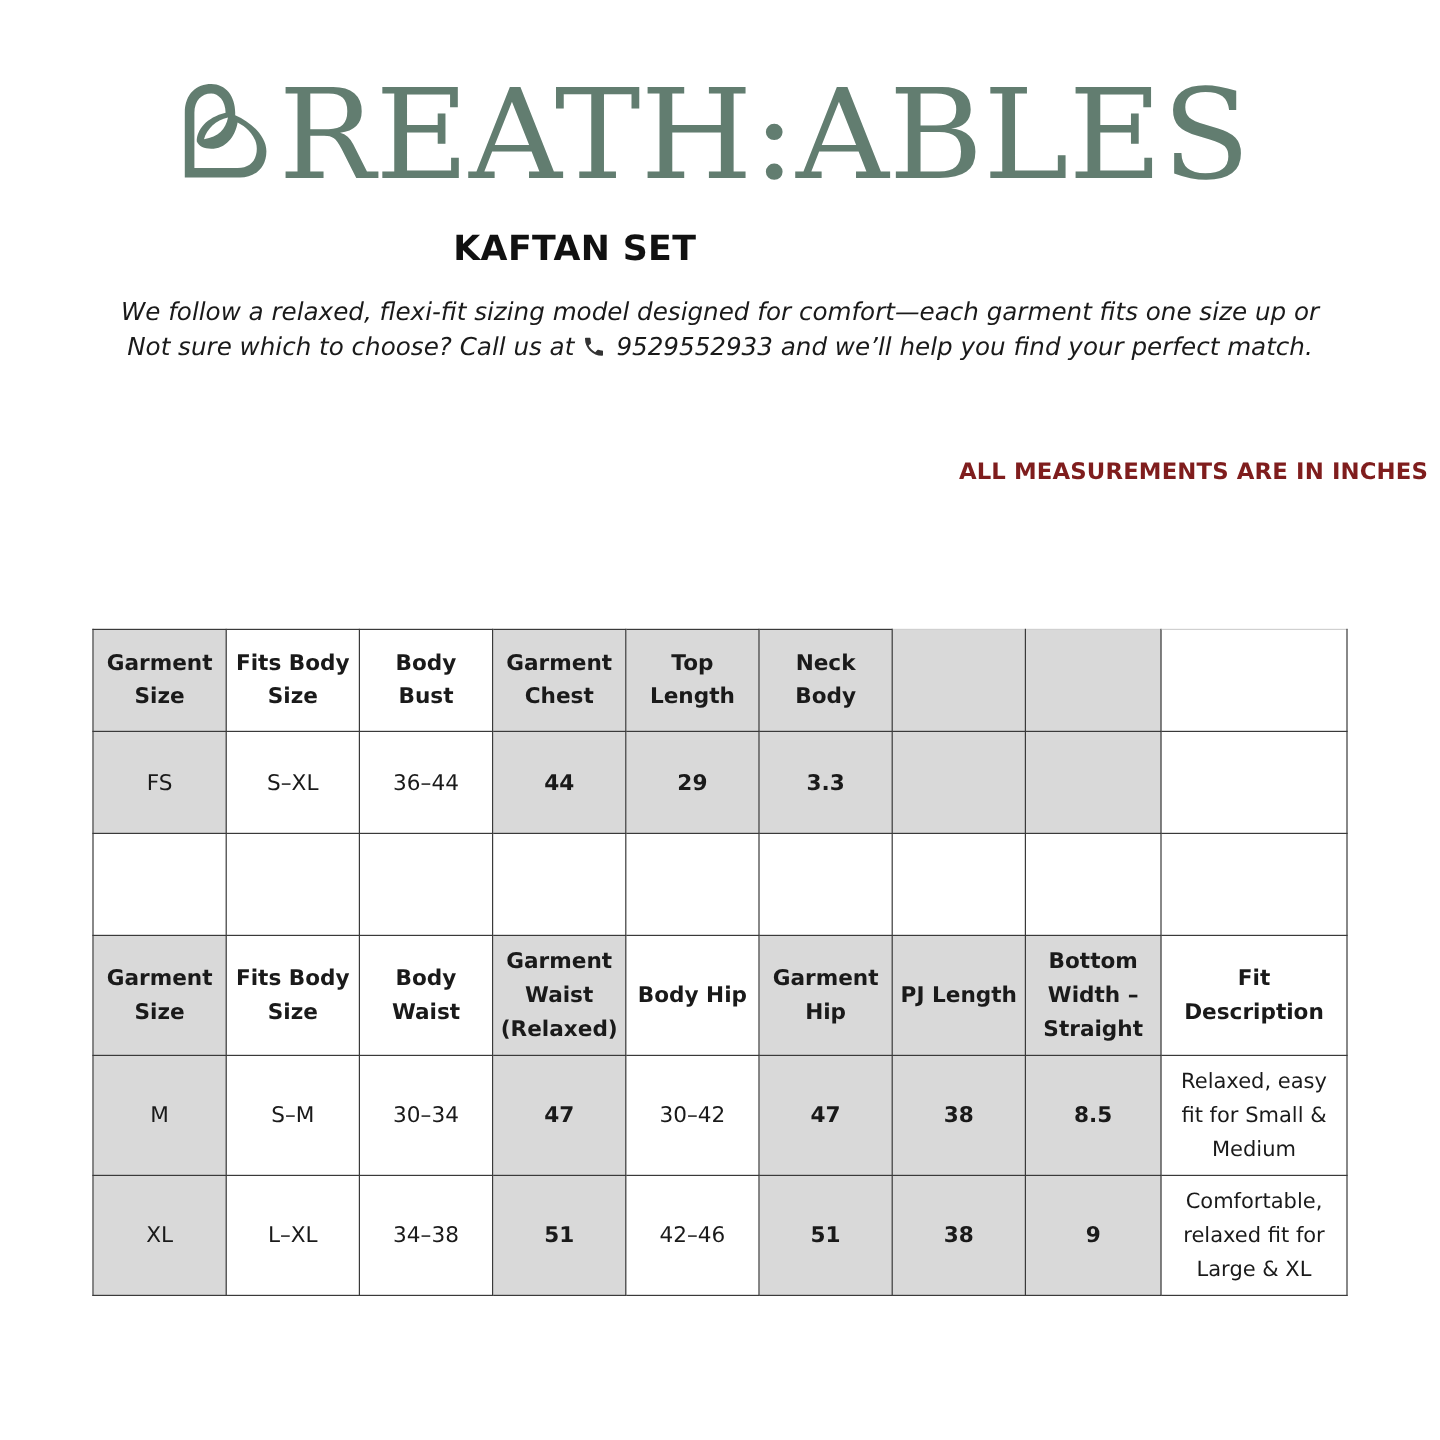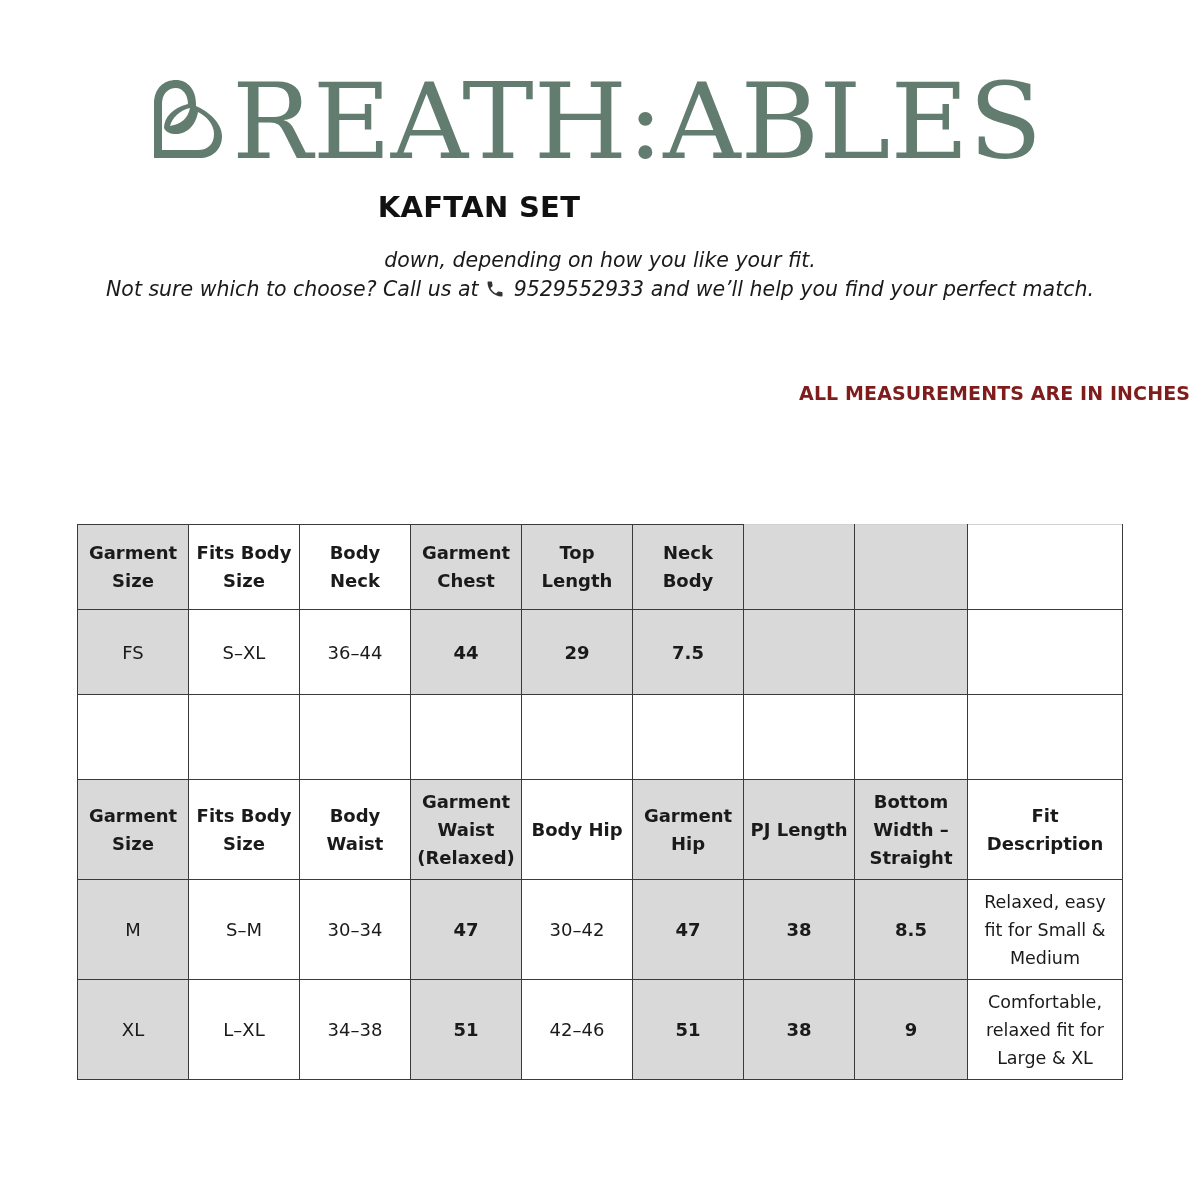--- a/index.html
+++ b/index.html
@@ -1,18 +1,18 @@
 <!DOCTYPE html>
 <html><head>
   <meta charset="utf-8">
   <style>
     html, body { margin: 0; padding: 0; background: #ffffff; }
     body { width: 1200px; height: 1200px; position: relative; overflow: hidden; font-family: "Liberation Sans", sans-serif; color: #111; }
 
-    .logo { position: absolute; left: 152px; top: 78px; width: 900px; height: 84px; }
+    .logo { position: absolute; left: 152px; top: 68px; width: 900px; height: 84px; }
     .logo svg { display: block; }
 
     .title { position: absolute; left: 0; top: 190px; width: 958px; text-align: center; font-family: "DejaVu Sans", sans-serif; font-weight: bold; font-size: 29px; letter-spacing: 0.3px; color: #111; }
 
     .intro { position: absolute; left: 60px; top: 246px; width: 1080px; text-align: center; font-family: "DejaVu Sans", sans-serif; font-style: italic; font-size: 20.5px; line-height: 29px; color: #1a1a1a; }
     .intro .line { display: block; white-space: nowrap; }
     .phone-icon { display: inline-block; width: 20px; height: 20px; vertical-align: -3px; margin-right: 2px; }
 
     .units-note { position: absolute; right: 10px; top: 382px; font-family: "DejaVu Sans", sans-serif; font-weight: bold; font-size: 19px; color: #7f1d1d; letter-spacing: 0.1px; white-space: nowrap; }
 
@@ -37,21 +37,21 @@
                M10 72 L46 72 C56 72 62 66 62 56 C62 46 54 38 46 34 C44 46 36 56 24 56 C18 56 14 54 12 50 C12 40 20 30 36 26 C36 16 30 10 24 10 C16 10 10 16 10 26 Z" fill-rule="evenodd"></path>
       <path d="M18 48 C20 40 28 32 38 30 C36 40 30 46 18 48 Z" fill="#ffffff"></path>
     </g>
     <text x="80" y="80" font-family="'DejaVu Serif', serif" font-size="104" fill="#627d70" textLength="810" lengthAdjust="spacingAndGlyphs">REATH:ABLES</text>
   </svg>
 </div>
 
 <div class="title">KAFTAN SET</div>
 
 <div class="intro">
-  <span class="line">down, depending on how you like your fit.</span>
+  <span class="line">We follow a relaxed, flexi-fit sizing model designed for comfort—each garment fits one size up or</span>
   <span class="line">
     <span>Not sure which to choose? Call us at</span>
     <svg class="phone-icon" viewBox="0 0 24 24">
         <path fill="#333" d="M6.6 10.8c1.4 2.8 3.8 5.1 6.6 6.6l2.2-2.2c.3-.3.7-.4 1-.2 1.1.4 2.3.6 3.6.6.6 0 1 .4 1 1V20c0 .6-.4 1-1 1C10.6 21 3 13.4 3 4c0-.6.4-1 1-1h3.5c.6 0 1 .4 1 1 0 1.3.2 2.5.6 3.6.1.3 0 .7-.2 1z"></path>
       </svg>
     <span>9529552933</span>
     <span>and we’ll help you find your perfect match.</span>
   </span>
 </div>
 
@@ -68,36 +68,36 @@
         <col style="width:111px">
         <col style="width:111px">
         <col style="width:113px">
         <col style="width:155px">
     </colgroup>
 
     <tbody>
         <tr style="height:85px">
       <td class="hdr grey">Garment Size</td>
       <td class="hdr white">Fits Body Size</td>
-      <td class="hdr white">Body Neck</td>
+      <td class="hdr white">Body Bust</td>
       <td class="hdr grey">Garment Chest</td>
       <td class="hdr grey">Top Length</td>
       <td class="hdr grey">Neck Body</td>
       <td class="hdr grey noborder-top"></td>
       <td class="hdr grey noborder-top"></td>
       <td class="hdr white noborder-top"></td>
     </tr>
 
     <tr style="height:85px">
       <td class="grey">FS</td>
       <td class="white">S–XL</td>
       <td class="white">36–44</td>
       <td class="grey bold">44</td>
       <td class="grey bold">29</td>
-      <td class="grey bold">7.5</td>
+      <td class="grey bold">3.3</td>
       <td class="grey"></td>
       <td class="grey"></td>
       <td class="white"></td>
     </tr>
 
     <tr style="height:85px">
       <td class="white"></td>
       <td class="white"></td>
       <td class="white"></td>
       <td class="white"></td>

